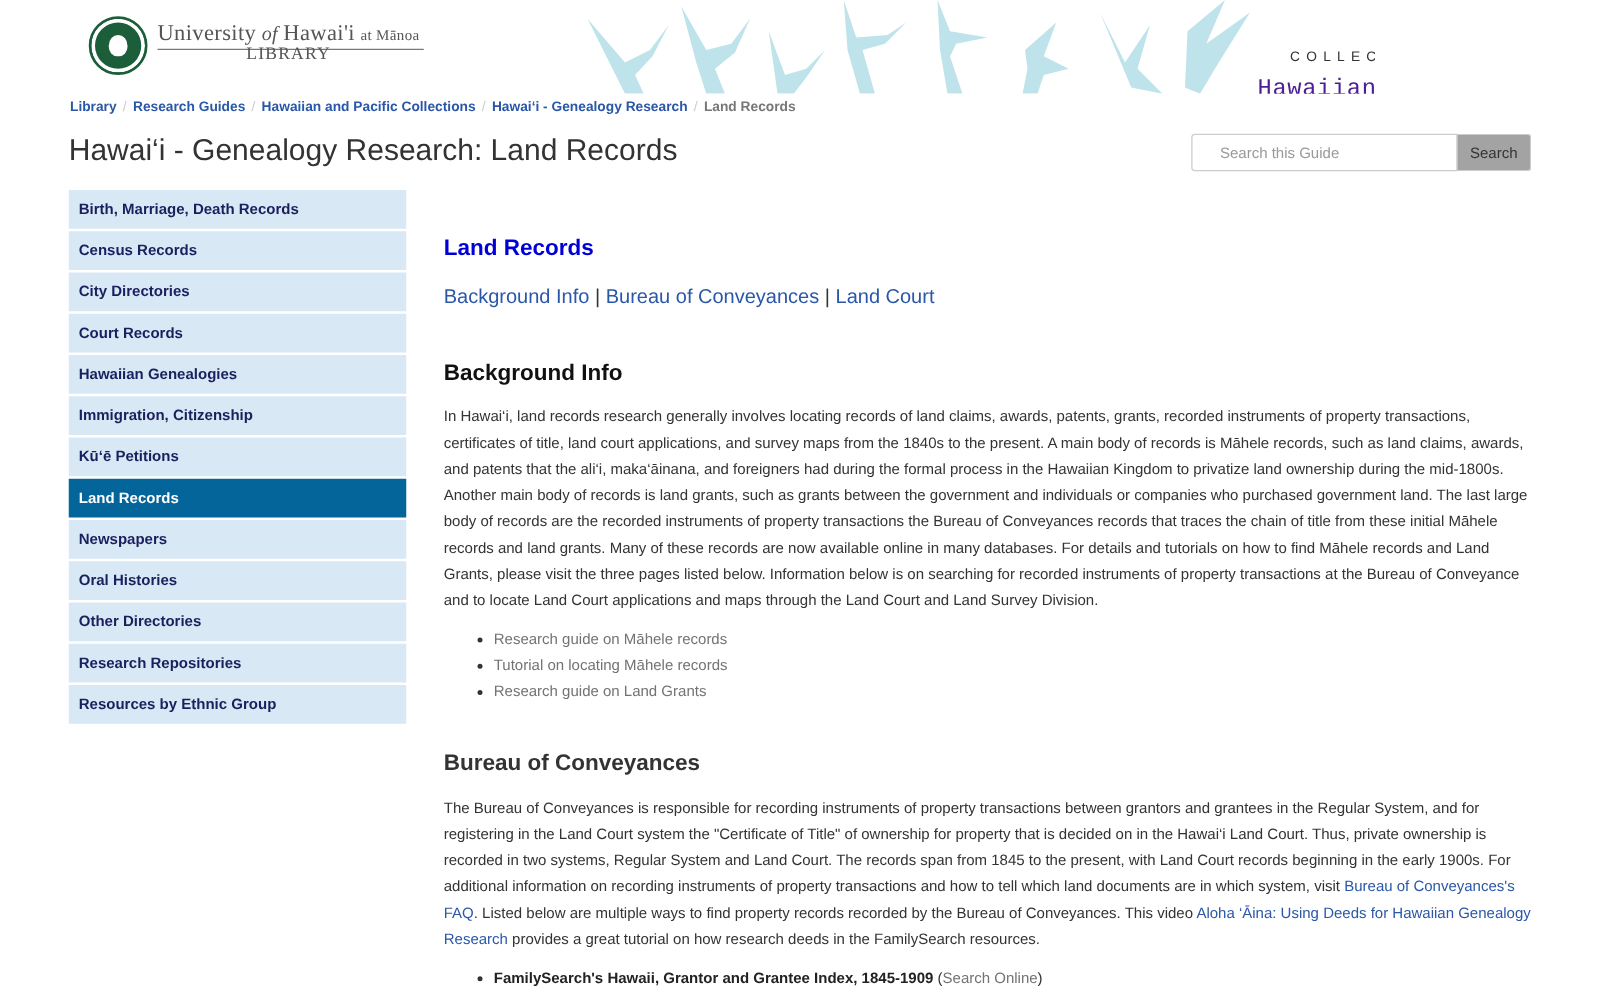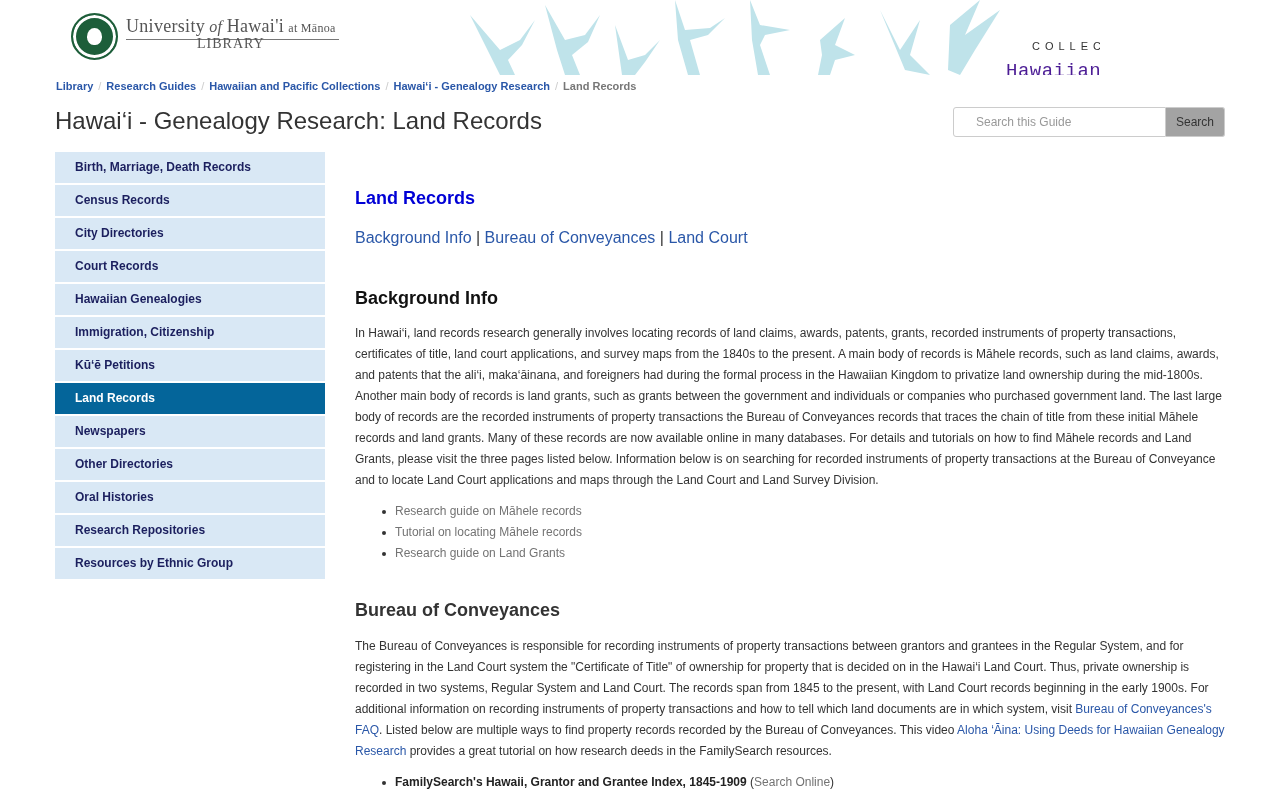--- a/index.html
+++ b/index.html
@@ -37,21 +37,21 @@
   .search { position: absolute; left: 953px; top: 107px; width: 272px; height: 30px; display: flex; }
   .search input { width: 213px; height: 30px; border: 1px solid #ccc; border-radius: 3px 0 0 3px;
           padding: 0 22px; font-size: 12px; font-family: "Liberation Sans", sans-serif; color: #555; }
   .search input::placeholder { color: #999; }
   .search button { width: 59px; height: 30px; border: 1px solid #ccc; border-left: none; border-radius: 0 3px 3px 0;
           background: #a3a3a3; font-size: 12px; font-family: "Liberation Sans", sans-serif; color: #333; }
 
   
   .sidebar { position: absolute; left: 55px; top: 152px; width: 270px; }
   .nav-item { display: block; height: 31px; margin-bottom: 2px; background: #d9e8f5; color: #1b1f5e;
-          font-size: 12px; font-weight: bold; padding-left: 20px; line-height: 31px; text-decoration: none; white-space: nowrap; }
+          font-size: 12px; font-weight: bold; padding-left: 8px; line-height: 31px; text-decoration: none; white-space: nowrap; }
   .nav-item.first { padding-left: 17px; }
   .nav-item.active { background: #04659a; color: #fff; }
 
   
   .main { position: absolute; left: 355px; top: 185px; width: 875px; }
   .box-title { position: absolute; left: 0; top: 3px; font-size: 18px; font-weight: bold; color: #0000d6; white-space: nowrap; }
   .jump-links { position: absolute; left: 0; top: 44px; font-size: 16px; color: #333; white-space: nowrap; }
   .jump-links a { color: #2a57a8; text-decoration: none; }
   .h-section { position: absolute; left: 0; font-size: 18px; font-weight: bold; color: #111; white-space: nowrap; }
   .h-section.b { color: #333; }
@@ -107,22 +107,22 @@
 <nav class="sidebar">
   <a href="#" class="nav-item">Birth, Marriage, Death Records</a>
   <a href="#" class="nav-item">Census Records</a>
   <a href="#" class="nav-item">City Directories</a>
   <a href="#" class="nav-item">Court Records</a>
   <a href="#" class="nav-item">Hawaiian Genealogies</a>
   <a href="#" class="nav-item">Immigration, Citizenship</a>
   <a href="#" class="nav-item">Kū‘ē Petitions</a>
   <a href="#" class="nav-item active">Land Records</a>
   <a href="#" class="nav-item">Newspapers</a>
+  <a href="#" class="nav-item">Oral Histories</a>
   <a href="#" class="nav-item">Other Directories</a>
-  <a href="#" class="nav-item">Oral Histories</a>
   <a href="#" class="nav-item">Research Repositories</a>
   <a href="#" class="nav-item">Resources by Ethnic Group</a>
 </nav>
 
 <main class="main">
   <h2 class="box-title">Land Records</h2>
 
   <div class="jump-links">
     <a href="#">Background Info</a><span> | </span><a href="#">Bureau of Conveyances</a><span> | </span><a href="#">Land Court</a>
   </div>

